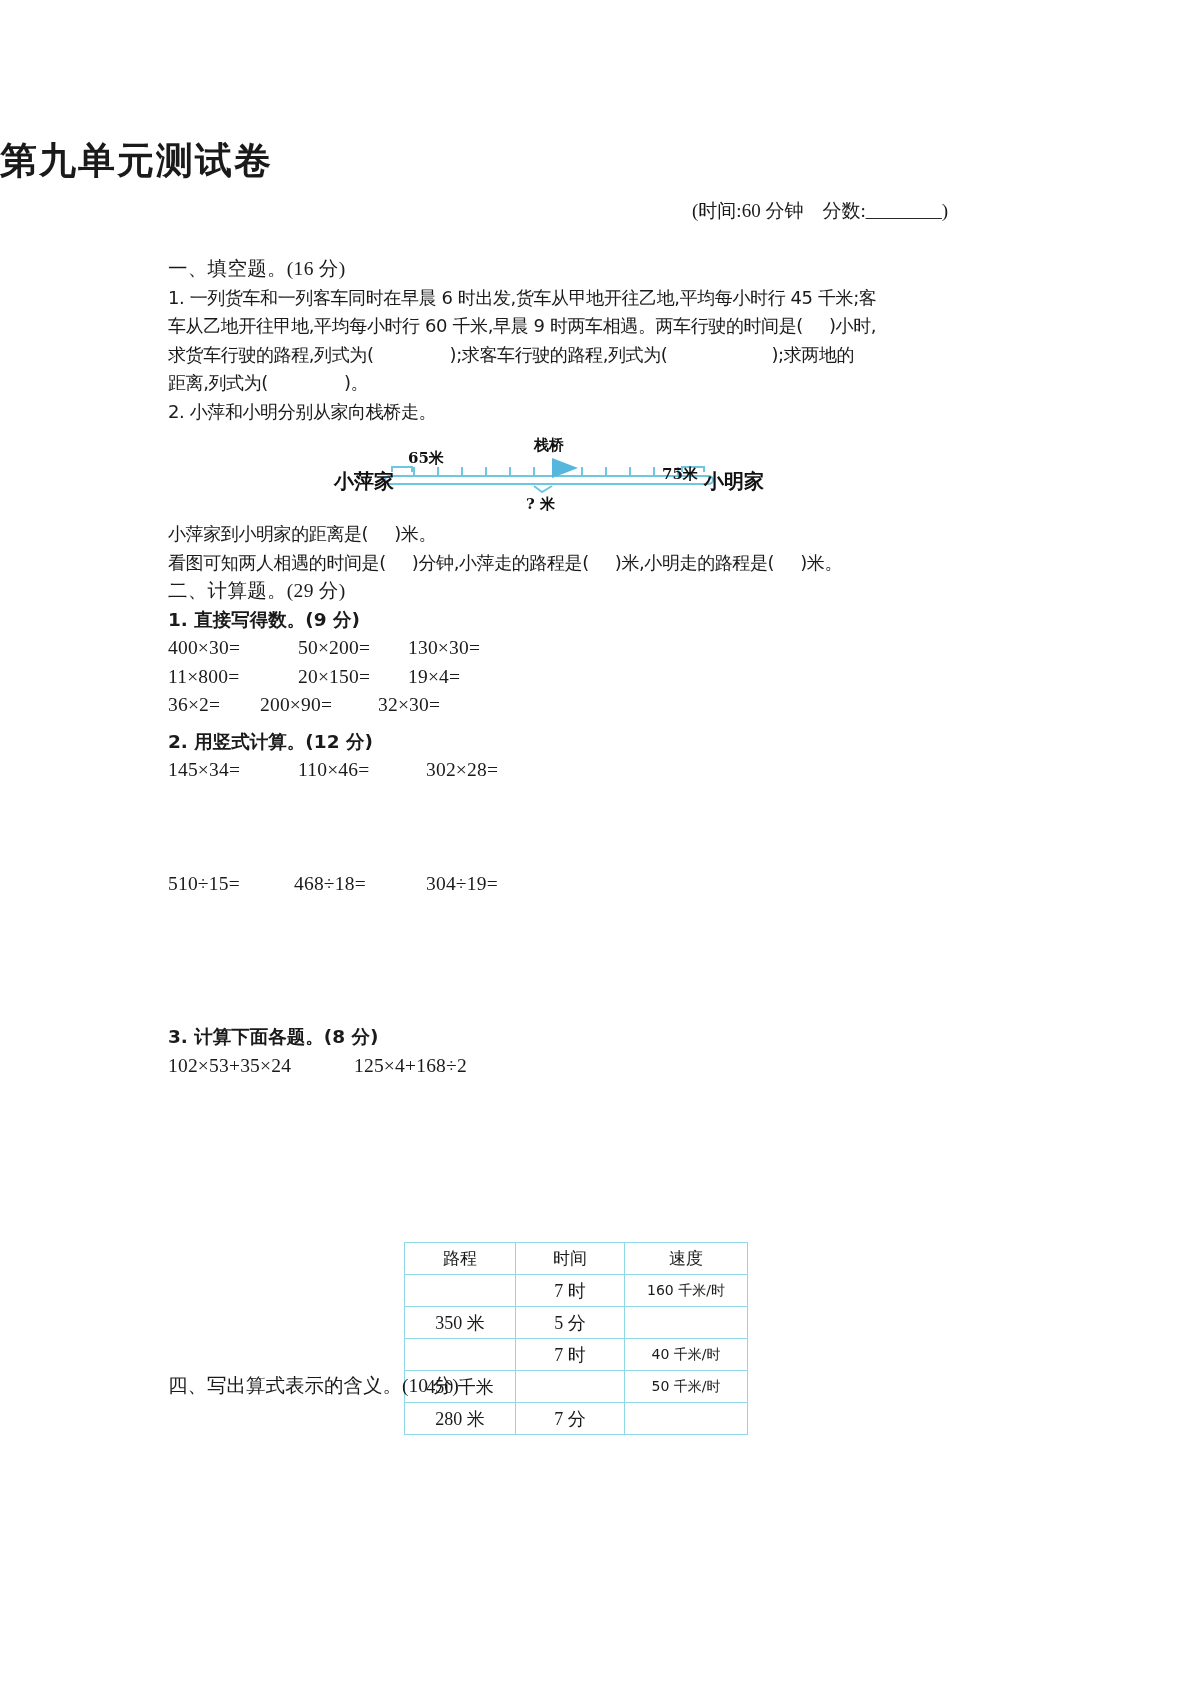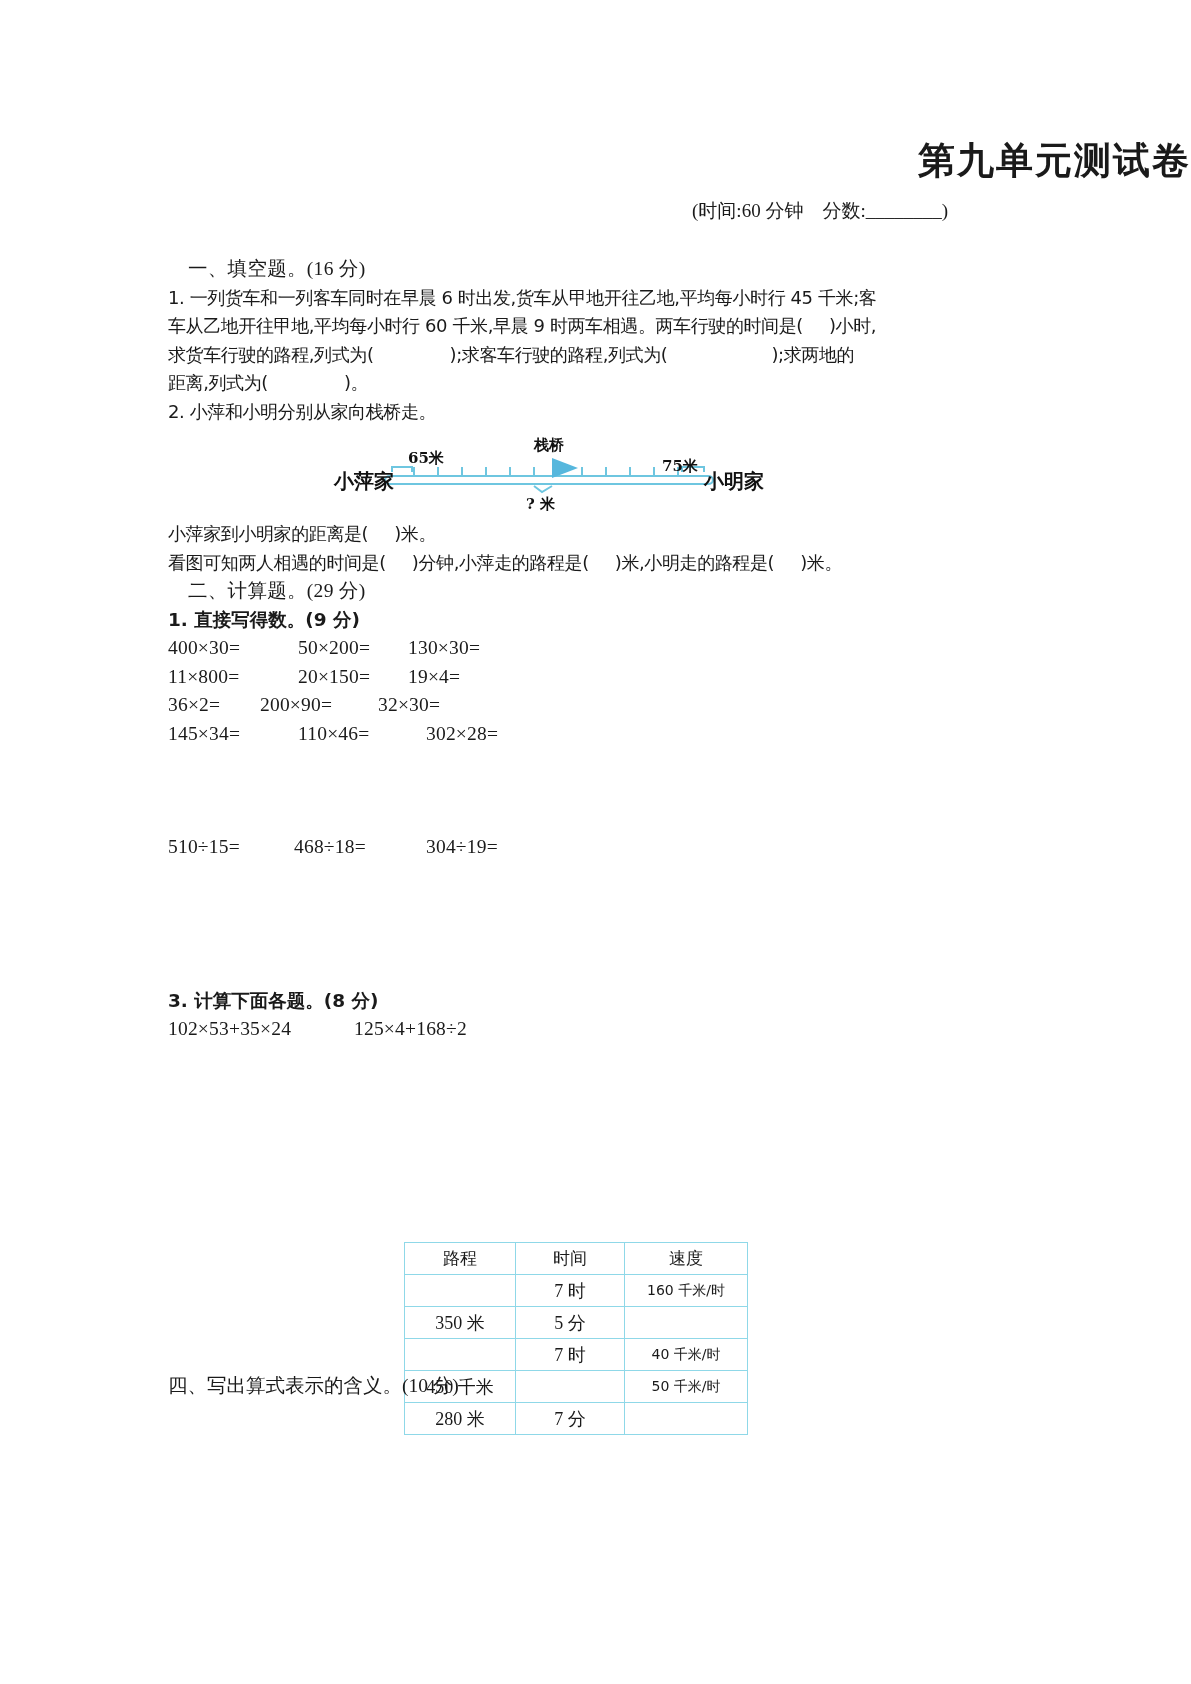--- a/index.html
+++ b/index.html
@@ -18,21 +18,21 @@
   .page {
     position: absolute;
     left: 0; top: 0;
     width: 1191px;
     height: 1684px;
   }
   .title {
     position: absolute;
     left: 0; top: 136px;
     width: 1191px;
-    text-align: right;
+    text-align: left;
     font-size: 37px;
     font-family: "Liberation Serif", "DejaVu Serif", serif;
     font-weight: 600;
     letter-spacing: 2px;
   }
   .subtitle {
     position: absolute;
     top: 198px;
     left: 0;
     width: 948px;
@@ -43,21 +43,20 @@
     position: absolute;
     left: 168px;
     top: 255px;
     width: 788px;
     font-size: 19.5px;
     line-height: 28.5px;
   }
   .sect-head {
     font-size: 19.5px;
     letter-spacing: 0.3px;
-    margin-left: 20px;
   }
   .para {
     text-align: justify;
     letter-spacing: -0.1px;
   }
   .bold {
     font-weight: bold;
     font-family: "DejaVu Sans", "Liberation Sans", sans-serif;
     font-size: 18.5px;
   }
@@ -89,21 +88,21 @@
     position: absolute;
     font-family: "DejaVu Serif", serif;
     font-weight: bold;
     font-size: 20px;
     color: #111;
     white-space: nowrap;
   }
   .lbl-left  { left: -22px; top: 27px; }
   .lbl-right { left: 348px; top: 27px; }
   .lbl-65 { left: 52px; top: 4px; font-size: 15px; }
-  .lbl-75 { left: 306px; top: 12px; font-size: 15px; }
+  .lbl-75 { left: 306px; top: 20px; font-size: 15px; }
   .lbl-bridge { left: 178px; top: -9px; font-size: 15px; }
   .lbl-q { left: 170px; top: 50px; font-size: 15px; }
   .axis-svg {
     position: absolute;
     left: 0; top: 0;
   }
 
   
   .calc-row { white-space: pre; letter-spacing: 0.2px; }
 
@@ -205,20 +204,21 @@
     <div class="para hei"><span>小萍家到小明家的距离是(</span><span class="gap g-sm"></span><span>)米。</span></div>
     <div class="para hei"><span>看图可知两人相遇的时间是(</span><span class="gap g-sm"></span><span>)分钟,小萍走的路程是(</span><span class="gap g-sm"></span><span>)米,小明走的路程是(</span><span class="gap g-sm"></span><span>)米。</span></div>
 
     <div class="sect-head">二、计算题。(29 分)</div>
     <div class="bold">1. 直接写得数。(9 分)</div>
 
     <div class="calc-row"><span style="display:inline-block;width:130px">400×30=</span><span style="display:inline-block;width:110px">50×200=</span><span>130×30=</span></div>
     <div class="calc-row"><span style="display:inline-block;width:130px">11×800=</span><span style="display:inline-block;width:110px">20×150=</span><span>19×4=</span></div>
     <div class="calc-row"><span style="display:inline-block;width:92px">36×2=</span><span style="display:inline-block;width:118px">200×90=</span><span>32×30=</span></div>
 
+    <div class="bold" style="margin-top:8px">2. 用竖式计算。(12 分)</div>
     <div class="calc-row"><span style="display:inline-block;width:130px">145×34=</span><span style="display:inline-block;width:128px">110×46=</span><span>302×28=</span></div>
     <div style="height:85px"></div>
     <div class="calc-row"><span style="display:inline-block;width:126px">510÷15=</span><span style="display:inline-block;width:132px">468÷18=</span><span>304÷19=</span></div>
     <div style="height:125px"></div>
 
     <div class="bold">3. 计算下面各题。(8 分)</div>
     <div class="calc-row"><span style="display:inline-block;width:186px">102×53+35×24</span><span>125×4+168÷2</span></div>
     <div style="height:138px"></div>
 
   </div>

